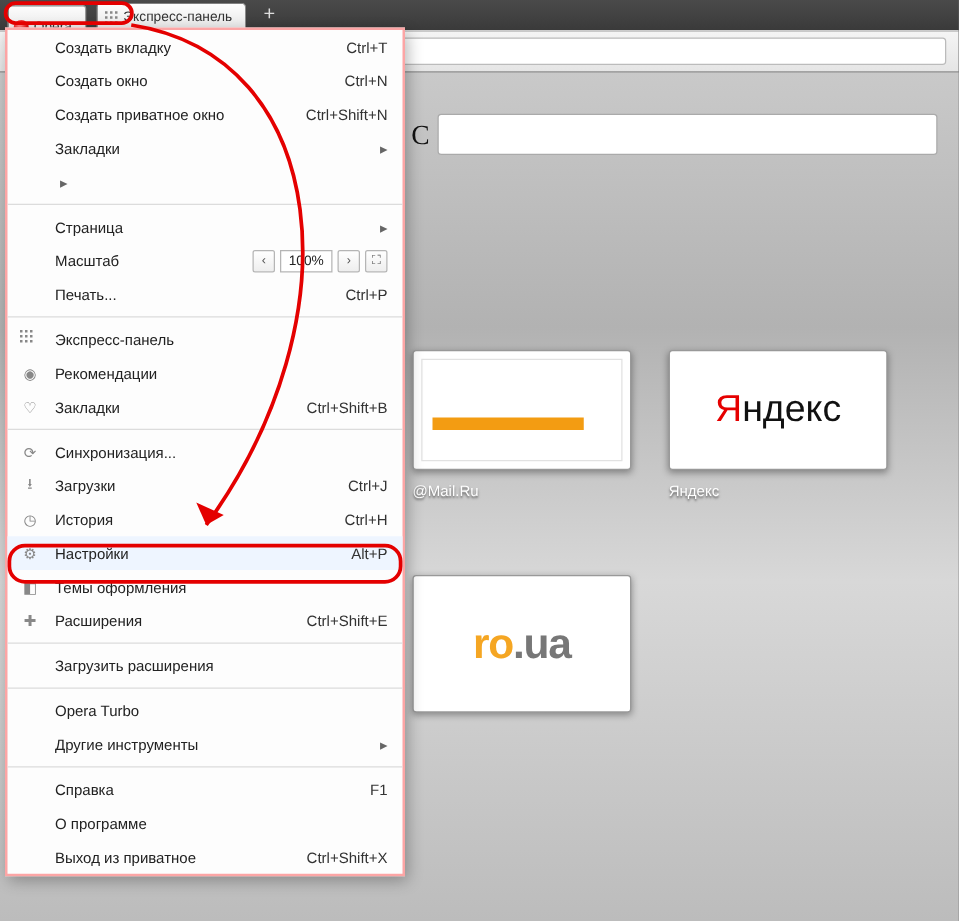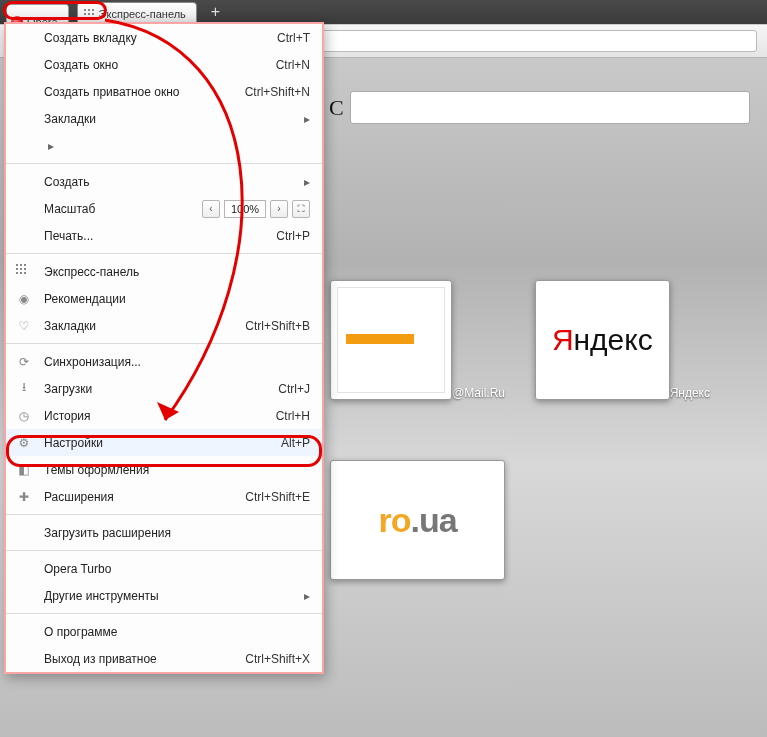--- a/index.html
+++ b/index.html
@@ -123,21 +123,21 @@
   }
 
   .tiles {
     position: absolute;
     left: 330px; top: 222px;
     display: grid;
     grid-template-columns: 175px 175px;
     grid-auto-rows: 120px;
     gap: 60px 30px;
   }
-  .tile-wrap { display:flex; flex-direction:row; align-items:flex-end; }
+  .tile-wrap { display:flex; flex-direction:column; align-items:flex-start; }
   .tile {
     width: 175px; height: 120px;
     background: #fff;
     border: 1px solid #999;
     border-radius: 3px;
     box-shadow: 0 2px 6px rgba(0,0,0,.35);
     display: flex; align-items:center; justify-content:center;
     overflow: hidden;
     position: relative;
   }
@@ -309,21 +309,21 @@
     <span class="lab">Закладки</span>
       <span class="arrow">▸</span>
   </div>
   <div class="row">
       <span class="arrow">▸</span>
   </div>
 
   <div class="sep"></div>
 
   <div class="row">
-    <span class="lab">Создать</span>
+    <span class="lab">Страница</span>
       <span class="arrow">▸</span>
   </div>
   <div class="row">
     <span class="lab">Масштаб</span>
     <span class="zoom-ctrl">
       <span class="btn">‹</span>
       <span class="val">100%</span>
       <span class="btn">›</span>
       <span class="btn">⛶</span>
     </span>
@@ -392,20 +392,24 @@
     <span class="lab">Opera Turbo</span>
   </div>
   <div class="row">
     <span class="lab">Другие инструменты</span>
       <span class="arrow">▸</span>
   </div>
 
   <div class="sep"></div>
 
   <div class="row">
+    <span class="lab">Справка</span>
+      <span class="sc">F1</span>
+  </div>
+  <div class="row">
     <span class="lab">О программе</span>
   </div>
   <div class="row">
     <span class="lab">Выход из приватное</span>
       <span class="sc">Ctrl+Shift+X</span>
   </div>
 </div>
 
 <div class="callout1"></div>
 <div class="callout2"></div>

